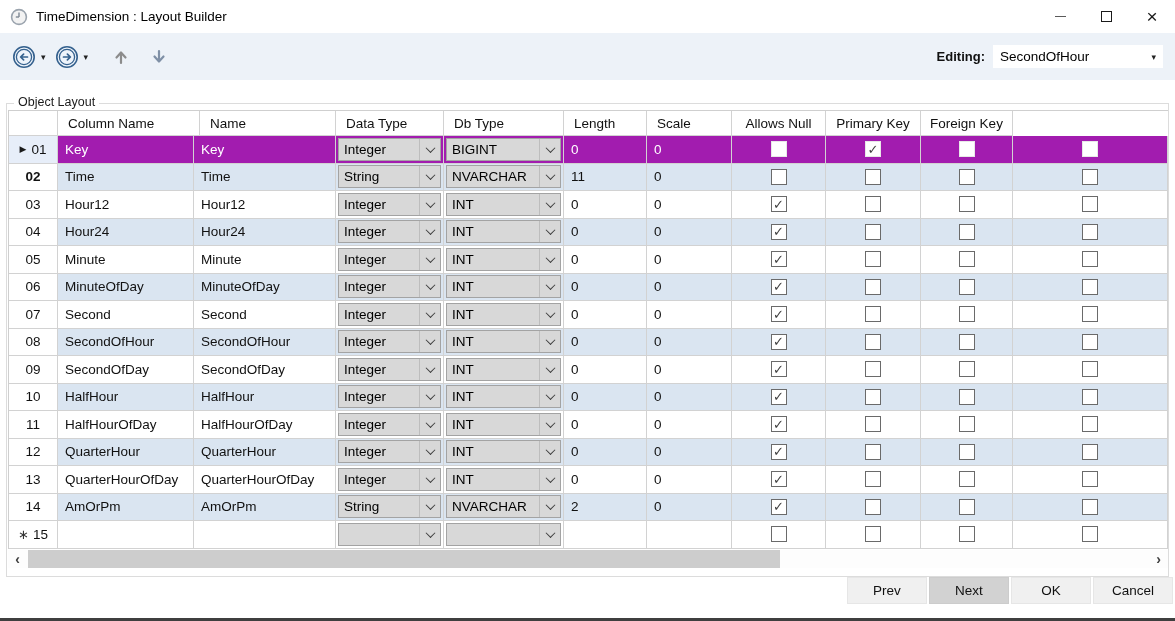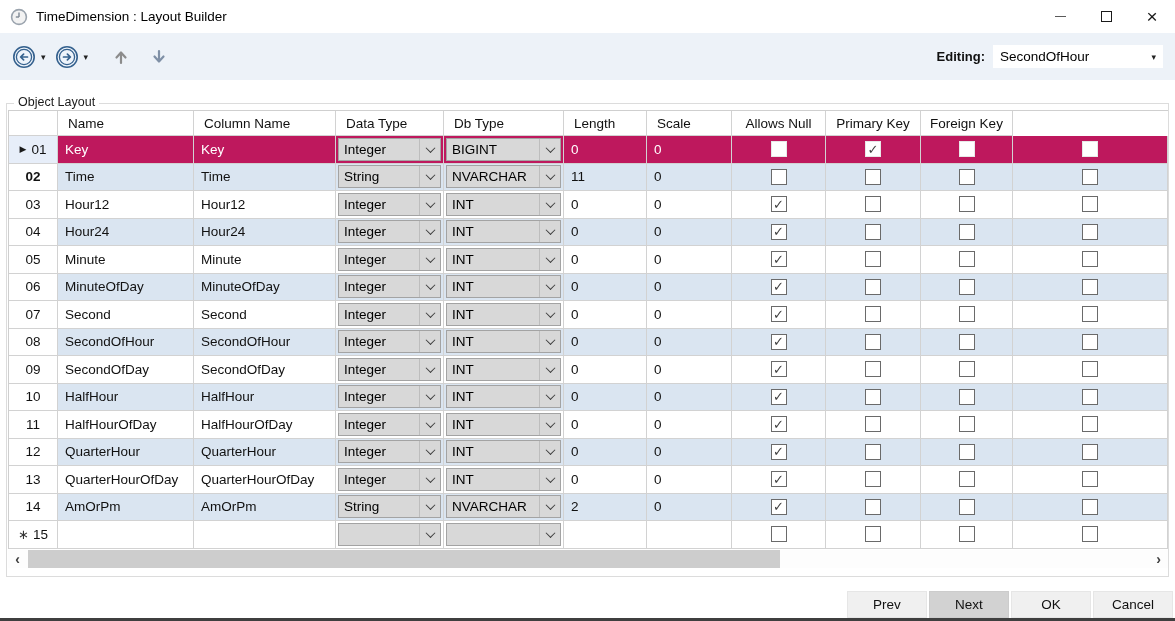--- a/index.html
+++ b/index.html
@@ -48,21 +48,21 @@
             white-space:nowrap; overflow:hidden; background:#fff; }
   .hdr .g-cell { background:#fff; padding-left:10px; }
   .hdr .g-cell.center { justify-content:center; padding-left:0; }
   .txt { padding-left:7px; }
   .rowhdr { justify-content:center; background:#fff; padding-left:0; }
   .ind { font-size:9px; color:#1a1a1a; margin-right:5px; }
   .ind.star { font-size:13px; color:#333; margin-right:4px; }
   .num { font-size:13.5px; }
 
   .g-row.alt .g-cell { background:#dae5f1; }
-  .g-row.sel .g-cell { background:#be185d; color:#fff; }
+  .g-row.sel .g-cell { background:#a21caf; color:#fff; }
   .g-row.alt .rowhdr, .g-row .rowhdr { background:#fff; color:#111; }
   .g-row.sel .rowhdr { background:#e7eef9; color:#111; }
 
   .combo-wrap { padding:1px 2px; }
   .combo { flex:1; height:23px; background:#d8d8d8; border:1px solid #a3a3a3;
            display:flex; align-items:stretch; }
   .combo .val { flex:1; display:flex; align-items:center; padding-left:5px;
                 font-size:13.5px; color:#000; overflow:hidden; white-space:nowrap; }
   .combo .arr { width:21px; border-left:1px solid #bdbdbd; display:flex; align-items:center; justify-content:center; }
   .chev { width:7px; height:7px; border-left:1.5px solid #3f3f3f; border-bottom:1.5px solid #3f3f3f;
@@ -75,21 +75,21 @@
   .sel .cb { border-color:#e8e8e8; }
 
   
   .hscroll { position:absolute; left:1px; top:446px; width:1160px; height:18px; background:#fdfdfd; }
   .hs-btn { position:absolute; top:0; width:19px; height:18px; display:flex; align-items:center;
             justify-content:center; font-size:14px; font-weight:bold; color:#3f3f3f; background:#fdfdfd; }
   .hs-left { left:0; } .hs-right { right:0; }
   .hs-thumb { position:absolute; left:20px; top:0; width:752px; height:18px; background:#cdcdcd; }
 
   
-  .footer { position:absolute; right:2px; top:591px; display:flex; gap:2px;border-radius:7px; }
+  .footer { position:absolute; right:2px; top:577px; display:flex; gap:2px;border-radius:7px; }
   .btn { width:80px; height:27px; background:#f0f0f0; border:1px solid #e6e6e6;
          display:flex; align-items:center; justify-content:center; font-size:13.5px; color:#111; }
   .btn.hl { background:#d2d2d2; border-color:#cccccc; }
 </style>
 </head>
 <body>
 
 <div class="window">
 
   <div class="titlebar">
@@ -141,22 +141,22 @@
         <span class="combo-caret">▾</span>
       </div>
     </div>
   </div>
 
   <div class="groupbox">
     <span class="groupbox-label">Object Layout</span>
     <div class="grid" id="grid">
         <div class="g-row hdr">
           <div class="g-cell" style="width: 49px;"></div>
+          <div class="g-cell" style="width: 142px;">Column Name</div>
           <div class="g-cell" style="width: 136px;">Name</div>
-          <div class="g-cell" style="width: 142px;">Column Name</div>
           <div class="g-cell" style="width: 108px;">Data Type</div>
           <div class="g-cell" style="width: 120px;">Db Type</div>
           <div class="g-cell" style="width: 83px;">Length</div>
           <div class="g-cell" style="width: 85px;">Scale</div>
           <div class="g-cell center" style="width: 94px;">Allows Null</div>
           <div class="g-cell center" style="width: 95px;">Primary Key</div>
           <div class="g-cell center" style="width: 92px;">Foreign Key</div>
         </div>
         <div class="g-row body sel">
           <div class="g-cell rowhdr" style="width: 49px;">

